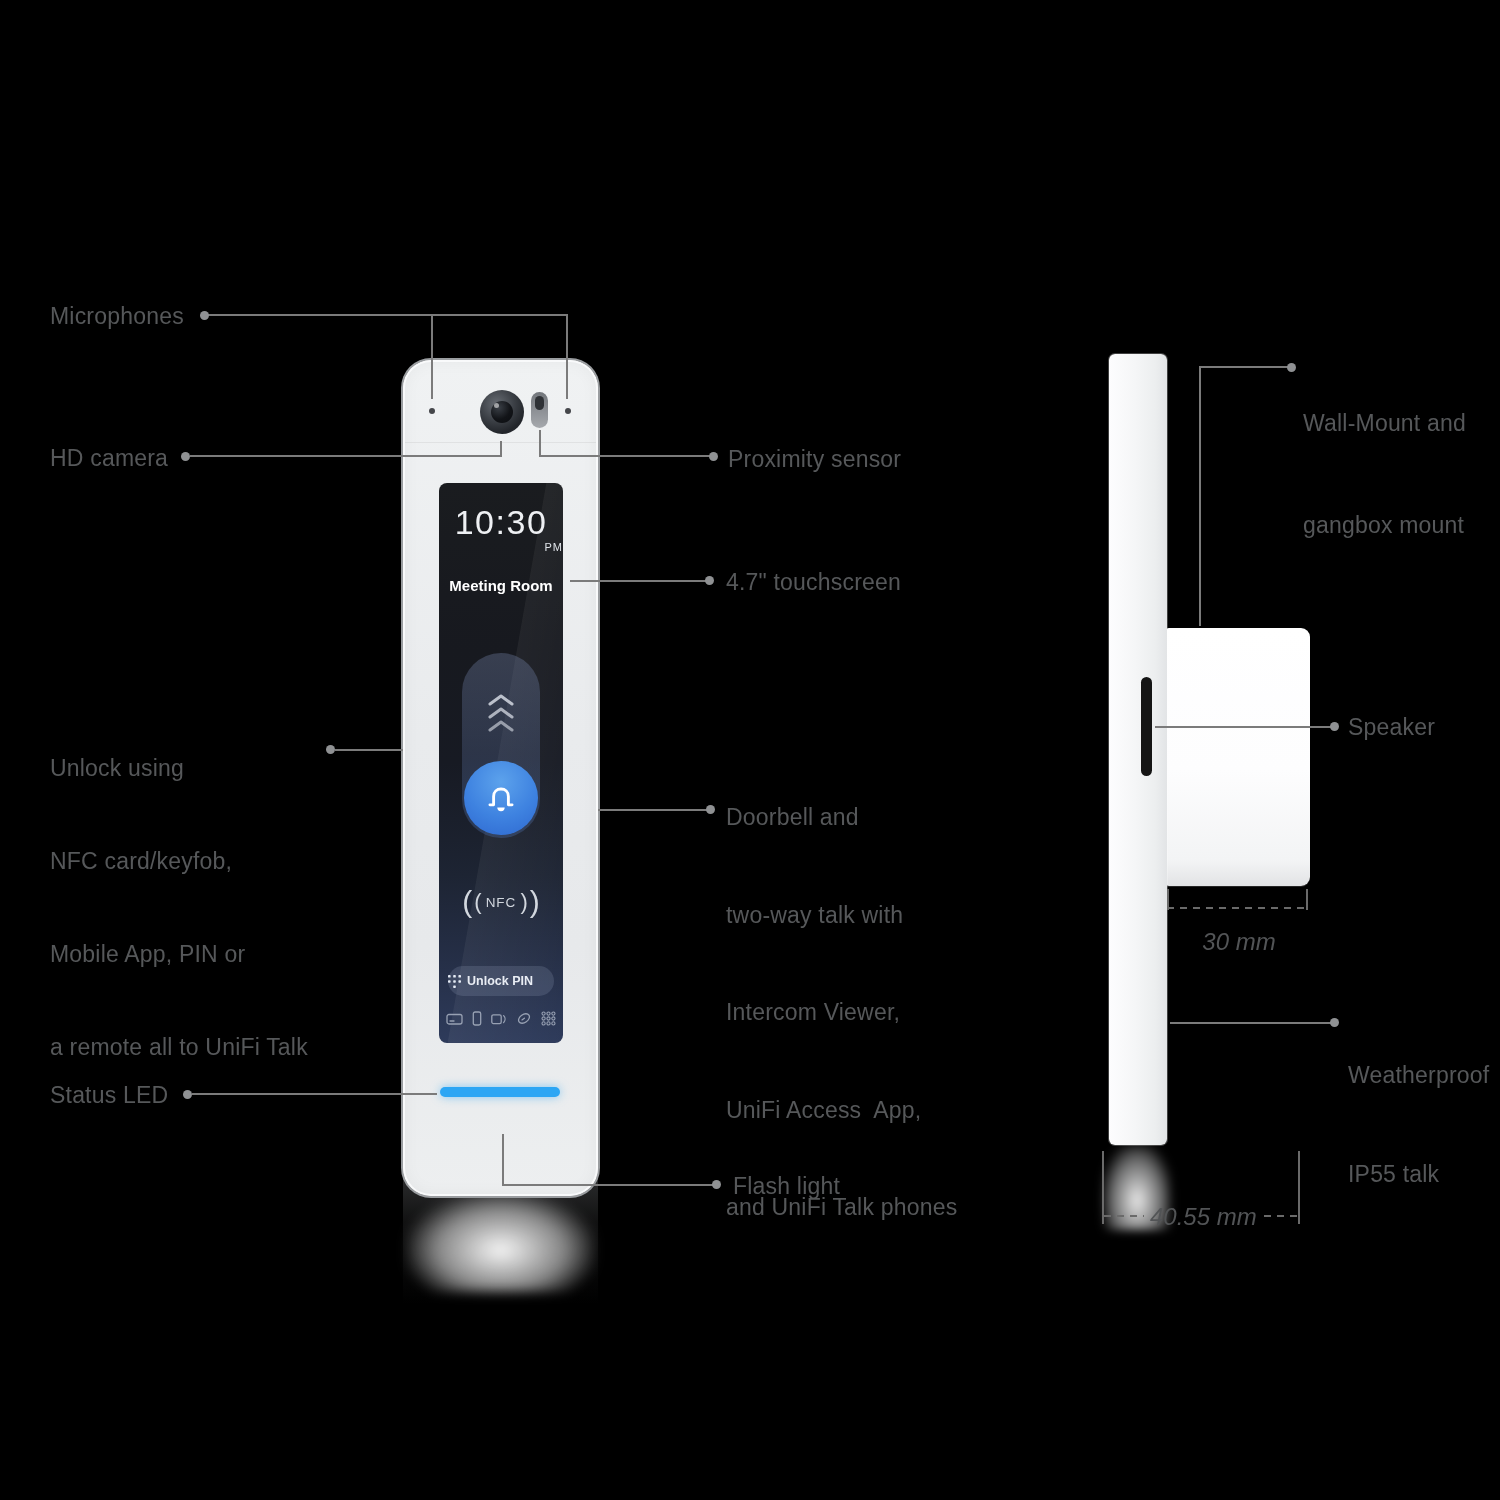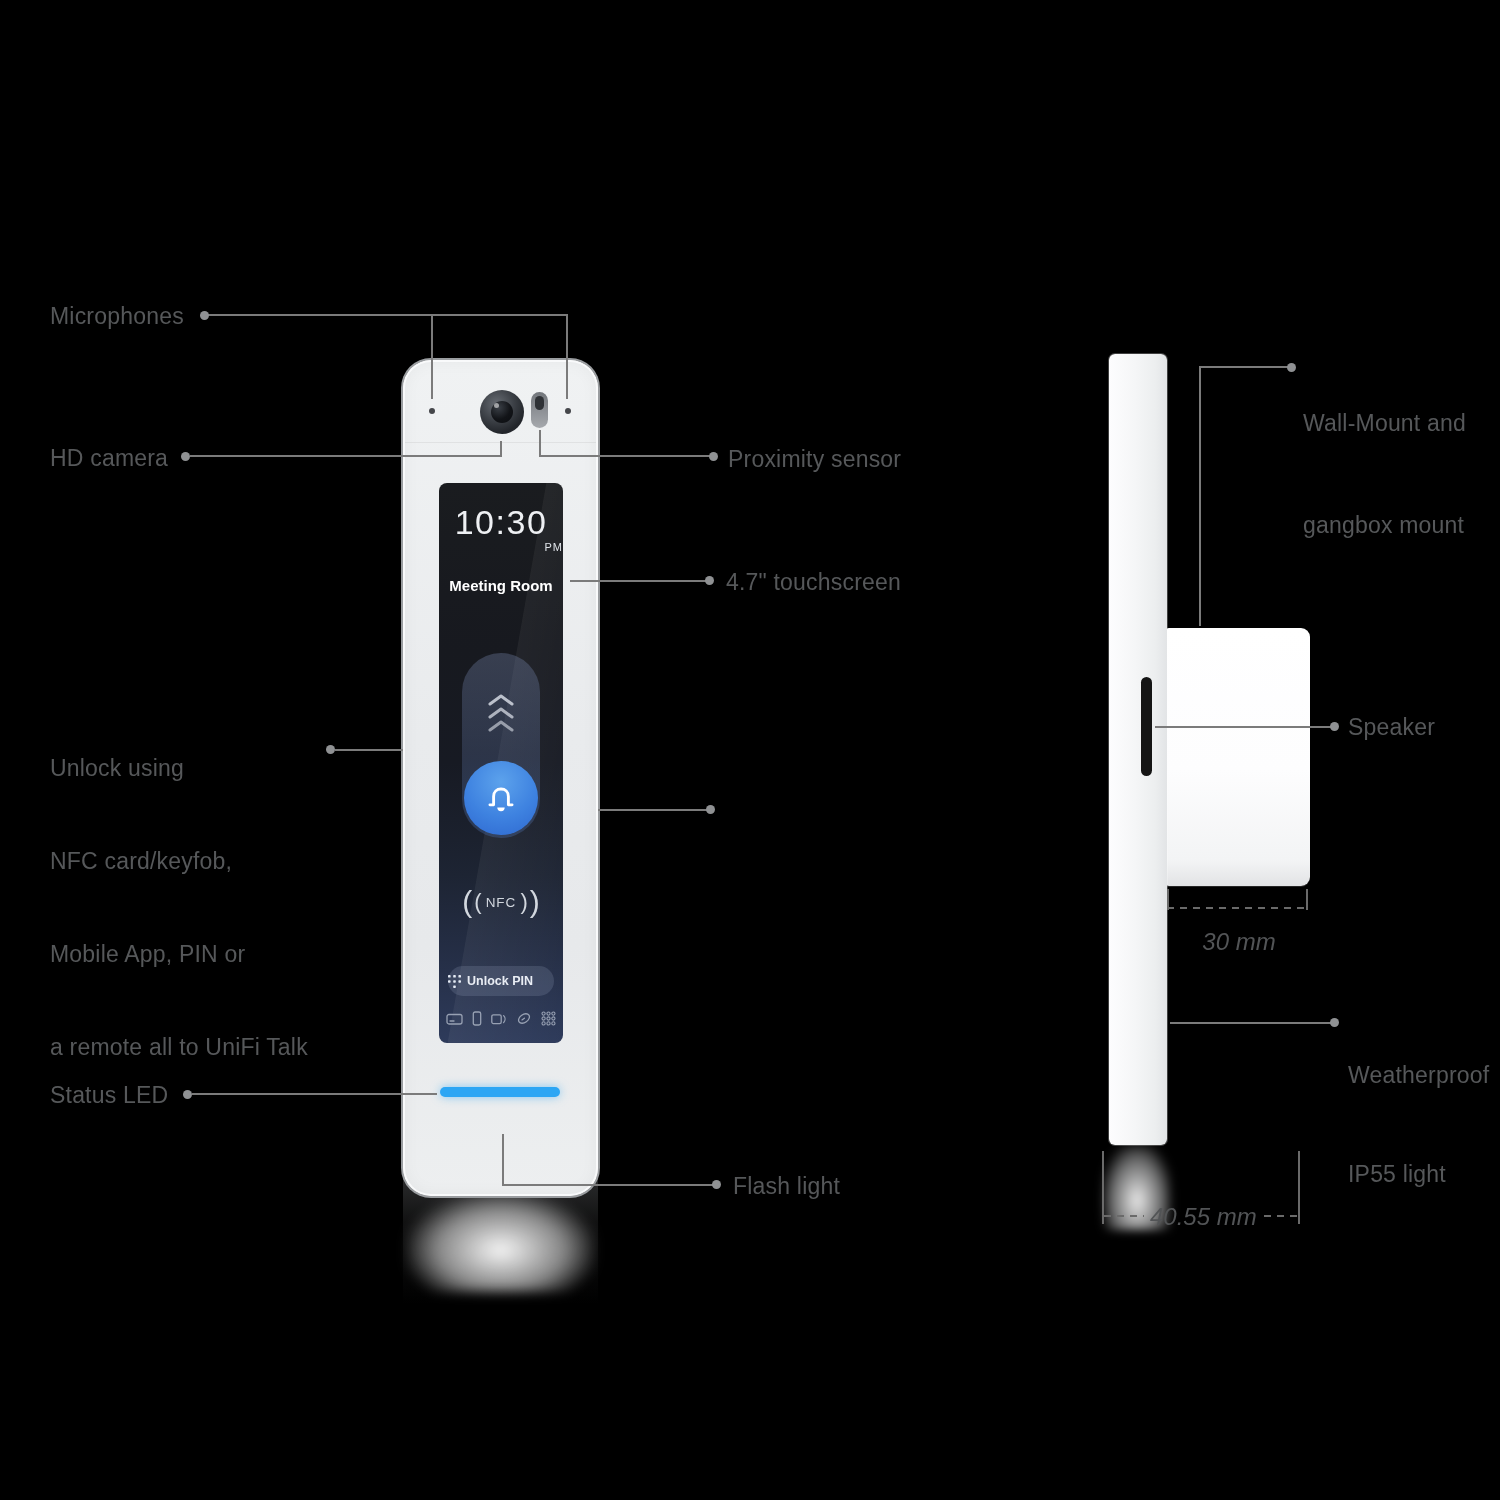--- a/index.html
+++ b/index.html
@@ -228,20 +228,27 @@
     <div>Unlock using</div>
     <div>NFC card/keyfob,</div>
     <div>Mobile App, PIN or</div>
     <div>a remote all to UniFi Talk</div>
   </div>
   <div class="co-dot" style="left:326px; top:745px;"></div>
   <div class="co-line" style="left:335px; top:749px; width:68px; height:2px;"></div>
 
   <div class="co-line" style="left:598px; top:809px; width:110px; height:2px;"></div>
   <div class="co-dot" style="left:706px; top:805px;"></div>
+  <div class="co-block" style="left:726px; top:736px; line-height:32.5px;">
+    <div>Doorbell and</div>
+    <div>two-way talk with</div>
+    <div>Intercom Viewer,</div>
+    <div>UniFi Access  App,</div>
+    <div>and UniFi Talk phones</div>
+  </div>
 
   <div class="co-text" style="left:50px; top:1082px;">Status LED</div>
   <div class="co-dot" style="left:183px; top:1090px;"></div>
   <div class="co-line" style="left:192px; top:1093px; width:245px; height:2px;"></div>
 
   <div class="co-line" style="left:502px; top:1134px; width:2px; height:52px;"></div>
   <div class="co-line" style="left:502px; top:1184px; width:212px; height:2px;"></div>
   <div class="co-dot" style="left:712px; top:1180px;"></div>
   <div class="co-text" style="left:733px; top:1173px;">Flash light</div>
 
@@ -259,21 +266,21 @@
 
   <div class="dim" style="left:1167px; top:889px; width:2px; height:21px;"></div>
   <div class="dim" style="left:1306px; top:889px; width:2px; height:21px;"></div>
   <div class="dim-dash" style="left:1167px; top:907px; width:141px;"></div>
   <div class="dim-text" style="left:1170px; top:928px; width:138px; text-align:center;">30 mm</div>
 
   <div class="co-line" style="left:1170px; top:1022px; width:162px; height:2px;"></div>
   <div class="co-dot" style="left:1330px; top:1018px;"></div>
   <div class="co-block" style="left:1348px; top:993px; line-height:33px;">
     <div>Weatherproof</div>
-    <div>IP55 light</div>
+    <div>IP55 talk</div>
   </div>
 
   <div class="dim" style="left:1102px; top:1151px; width:2px; height:73px;"></div>
   <div class="dim" style="left:1298px; top:1151px; width:2px; height:73px;"></div>
   <div class="dim-dash" style="left:1104px; top:1215px; width:40px;"></div>
   <div class="dim-dash" style="left:1264px; top:1215px; width:36px;"></div>
   <div class="dim-text" style="left:1150px; top:1203px;">40.55 mm</div>
 
 </div>
 

